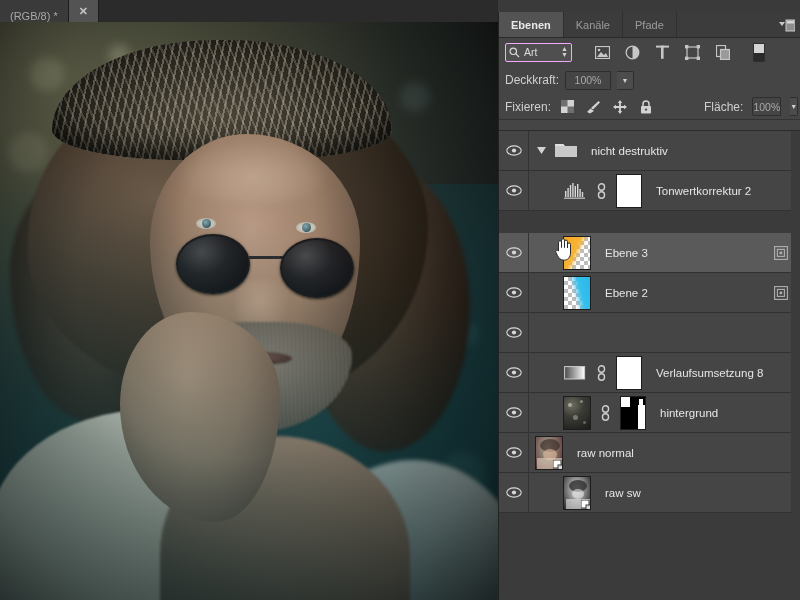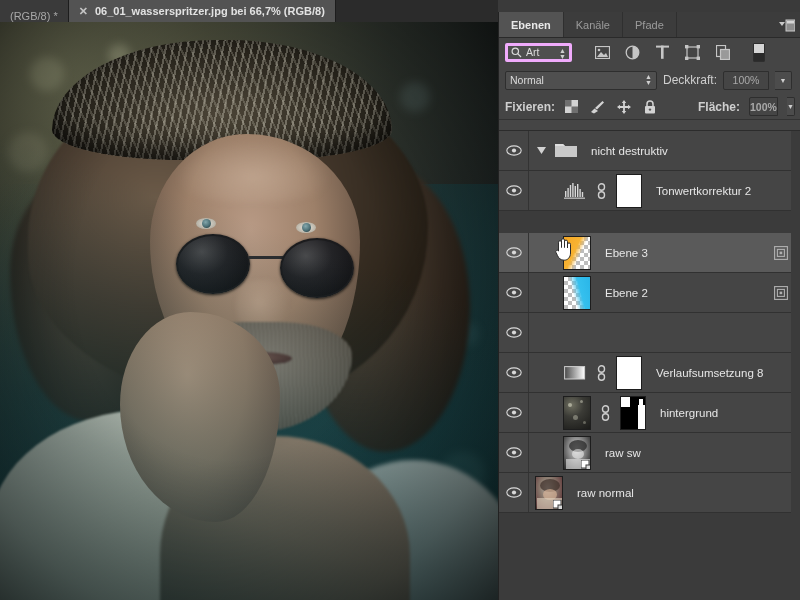--- a/index.html
+++ b/index.html
@@ -186,21 +186,21 @@
   .panel-menu {
     position: absolute; right: 5px; top: 6px; width: 16px; height: 14px;
     display: flex; align-items: center; justify-content: center;
   }
 
   .row-filter {
     height: 28px; display: flex; align-items: center;
     padding: 0 6px; gap: 0; background: #454545;
   }
   .filter-select {
-    width: 67px; height: 19px; background: #4f4f4f; border: 3px solid #f0abfc;
+    width: 67px; height: 19px; background: #4f4f4f; border: 1px solid #f0abfc;
     border-radius: 2px; display: flex; align-items: center; gap: 4px;
     padding: 0 3px; font-size: 10.5px; color: #ddd; position: relative;
   }
   .filter-select .spin {
     position: absolute; right: 3px; top: 2px; font-size: 7px; line-height: 6px;
     color: #cfcfcf; text-align: center;
   }
   .ficons { display: flex; align-items: center; gap: 13px; margin-left: 22px; }
   .ficon { width: 17px; height: 17px; display: flex; align-items: center; justify-content: center; }
   .ftoggle {
@@ -226,21 +226,20 @@
   }
   .val-arrow {
     width: 17px; height: 19px; background: #4c4c4c; border: 1px solid #2e2e2e;
     border-left: none; display: flex; align-items: center; justify-content: center;
     font-size: 7px; color: #cfcfcf; border-radius: 0 2px 2px 0;
   }
 
   .row-lock {
     height: 26px; display: flex; align-items: center; padding: 0 6px; gap: 9px;
     border-bottom: 1px solid #333;
-    font-weight: bold;
   }
   .lock-icons { display: flex; align-items: center; gap: 11px; }
   .lk { width: 15px; height: 15px; display: flex; align-items: center; justify-content: center; }
 
   .layers {
     position: absolute; left: 0; top: 118px; right: 0; bottom: 0;
     background: #3b3b3b; border-top: 1px solid #2c2c2c;
   }
   .layer-row {
     display: flex; align-items: center; height: 40px;
@@ -291,21 +290,20 @@
 <body>
 
 <div id="app">
 
   <div class="tabbar">
     <div class="doctab inactive">
       <span>(RGB/8) *</span>
     </div>
     <div class="doctab active">
       <span class="closex">✕</span>
-      <span>06_01_wasserspritzer.jpg bei 66,7% (RGB/8)</span>
     </div>
     <div class="tabbar-fill"></div>
   </div>
 
   <div class="canvas-wrap">
     <div class="photo">
       <div class="bg-base"></div>
       <div class="bg-teal"></div>
 
       <div class="bokeh" style="left:30px;top:35px;width:34px;height:34px;background:rgba(196,198,160,.30)"></div>
@@ -418,24 +416,20 @@
             <rect x="0.5" y="0.5" width="9" height="11" fill="none" stroke="#c6c6c6" stroke-width="1.2"></rect>
             <rect x="4.5" y="4.5" width="9" height="10" fill="#9a9a9a" stroke="#c6c6c6" stroke-width="1.2"></rect>
           </svg>
         </div>
       </div>
 
       <div class="ftoggle"></div>
     </div>
 
     <div class="row-blend">
-      <div class="blend-select">
-        <span>Normal</span>
-        <span class="spin">▲<br>▼</span>
-      </div>
       <span class="lbl">Deckkraft:</span>
       <div class="val-box">100%</div>
       <div class="val-arrow">▼</div>
     </div>
 
     <div class="row-lock">
       <span class="lbl">Fixieren:</span>
       <div class="lock-icons">
         <div class="lk">
           <svg width="13" height="13" viewBox="0 0 13 13">
@@ -456,21 +450,21 @@
           </svg>
         </div>
         <div class="lk">
           <svg width="12" height="14" viewBox="0 0 12 14">
             <path d="M3 6 V4 a3 3 0 0 1 6 0 V6" fill="none" stroke="#d3d3d3" stroke-width="1.5"></path>
             <rect x="1" y="6" width="10" height="7.5" rx="1" fill="#d3d3d3"></rect>
             <circle cx="6" cy="9.6" r="1.2" fill="#555"></circle>
           </svg>
         </div>
       </div>
-      <span class="lbl" style="margin-left:32px">Fläche:</span>
+      <span class="lbl" style="margin-left:42px">Fläche:</span>
       <div class="val-box">100%</div>
       <div class="val-arrow">▼</div>
     </div>
 
     <div class="layers">
 
       <div class="layer-row">
         <div class="eye-cell">
           <svg width="16" height="11" viewBox="0 0 16 11">
             <ellipse cx="8" cy="5.5" rx="7.2" ry="4.6" fill="none" stroke="#d8d8d8" stroke-width="1.1"></ellipse>
@@ -650,55 +644,55 @@
       </div>
 
       <div class="layer-row">
         <div class="eye-cell">
           <svg width="16" height="11" viewBox="0 0 16 11">
             <ellipse cx="8" cy="5.5" rx="7.2" ry="4.6" fill="none" stroke="#d8d8d8" stroke-width="1.1"></ellipse>
             <circle cx="8" cy="5.5" r="2.1" fill="#d8d8d8"></circle>
           </svg>
         </div>
         <div class="content-cell">
+          <div class="thumb" style="background:radial-gradient(ellipse at 45% 35%, #b7b0a6 0%, #8a7a6e 38%, #6b4a48 72%, #3b2422 100%)">
+            <div style="position:absolute;left:4px;top:2px;width:20px;height:13px;border-radius:50%;background:rgba(60,45,40,.7)"></div>
+            <div style="position:absolute;left:7px;top:12px;width:14px;height:11px;border-radius:50%;background:rgba(212,176,150,.7)"></div>
+            <div style="position:absolute;left:1px;bottom:0;width:26px;height:11px;background:rgba(225,210,190,.62)"></div>
+            <div class="so-badge">
+              <svg width="14" height="14" viewBox="0 0 14 14">
+                <rect x="0" y="0" width="8" height="8" fill="#fff" stroke="#3a3a3a" stroke-width="1"></rect>
+                <rect x="5" y="5" width="8" height="8" fill="#d8d8d8" stroke="#3a3a3a" stroke-width="1"></rect>
+              </svg>
+            </div>
+          </div>
+          <span class="layer-name">raw normal</span>
+        </div>
+      </div>
+
+      <div class="layer-row">
+        <div class="eye-cell">
+          <svg width="16" height="11" viewBox="0 0 16 11">
+            <ellipse cx="8" cy="5.5" rx="7.2" ry="4.6" fill="none" stroke="#d8d8d8" stroke-width="1.1"></ellipse>
+            <circle cx="8" cy="5.5" r="2.1" fill="#d8d8d8"></circle>
+          </svg>
+        </div>
+        <div class="content-cell">
           <div class="indent"></div>
           <div class="thumb" style="background:radial-gradient(ellipse at 48% 38%, #cfcfcf 0%, #8f8f8f 40%, #4a4a4a 75%, #222 100%)">
             <div style="position:absolute;left:5px;top:3px;width:18px;height:12px;border-radius:50%;background:rgba(40,40,40,.75)"></div>
             <div style="position:absolute;left:8px;top:12px;width:12px;height:10px;border-radius:50%;background:rgba(240,240,240,.55)"></div>
             <div style="position:absolute;left:2px;bottom:0;width:24px;height:10px;background:rgba(230,230,230,.6)"></div>
             <div class="so-badge">
               <svg width="14" height="14" viewBox="0 0 14 14">
                 <rect x="0" y="0" width="8" height="8" fill="#fff" stroke="#3a3a3a" stroke-width="1"></rect>
                 <rect x="5" y="5" width="8" height="8" fill="#d8d8d8" stroke="#3a3a3a" stroke-width="1"></rect>
               </svg>
             </div>
           </div>
           <span class="layer-name">raw sw</span>
         </div>
       </div>
 
-      <div class="layer-row">
-        <div class="eye-cell">
-          <svg width="16" height="11" viewBox="0 0 16 11">
-            <ellipse cx="8" cy="5.5" rx="7.2" ry="4.6" fill="none" stroke="#d8d8d8" stroke-width="1.1"></ellipse>
-            <circle cx="8" cy="5.5" r="2.1" fill="#d8d8d8"></circle>
-          </svg>
-        </div>
-        <div class="content-cell">
-          <div class="thumb" style="background:radial-gradient(ellipse at 45% 35%, #b7b0a6 0%, #8a7a6e 38%, #6b4a48 72%, #3b2422 100%)">
-            <div style="position:absolute;left:4px;top:2px;width:20px;height:13px;border-radius:50%;background:rgba(60,45,40,.7)"></div>
-            <div style="position:absolute;left:7px;top:12px;width:14px;height:11px;border-radius:50%;background:rgba(212,176,150,.7)"></div>
-            <div style="position:absolute;left:1px;bottom:0;width:26px;height:11px;background:rgba(225,210,190,.62)"></div>
-            <div class="so-badge">
-              <svg width="14" height="14" viewBox="0 0 14 14">
-                <rect x="0" y="0" width="8" height="8" fill="#fff" stroke="#3a3a3a" stroke-width="1"></rect>
-                <rect x="5" y="5" width="8" height="8" fill="#d8d8d8" stroke="#3a3a3a" stroke-width="1"></rect>
-              </svg>
-            </div>
-          </div>
-          <span class="layer-name">raw normal</span>
-        </div>
-      </div>
-
       <div class="panel-scroll"></div>
     </div>
   </div>
 </div>
 
 </body></html>

